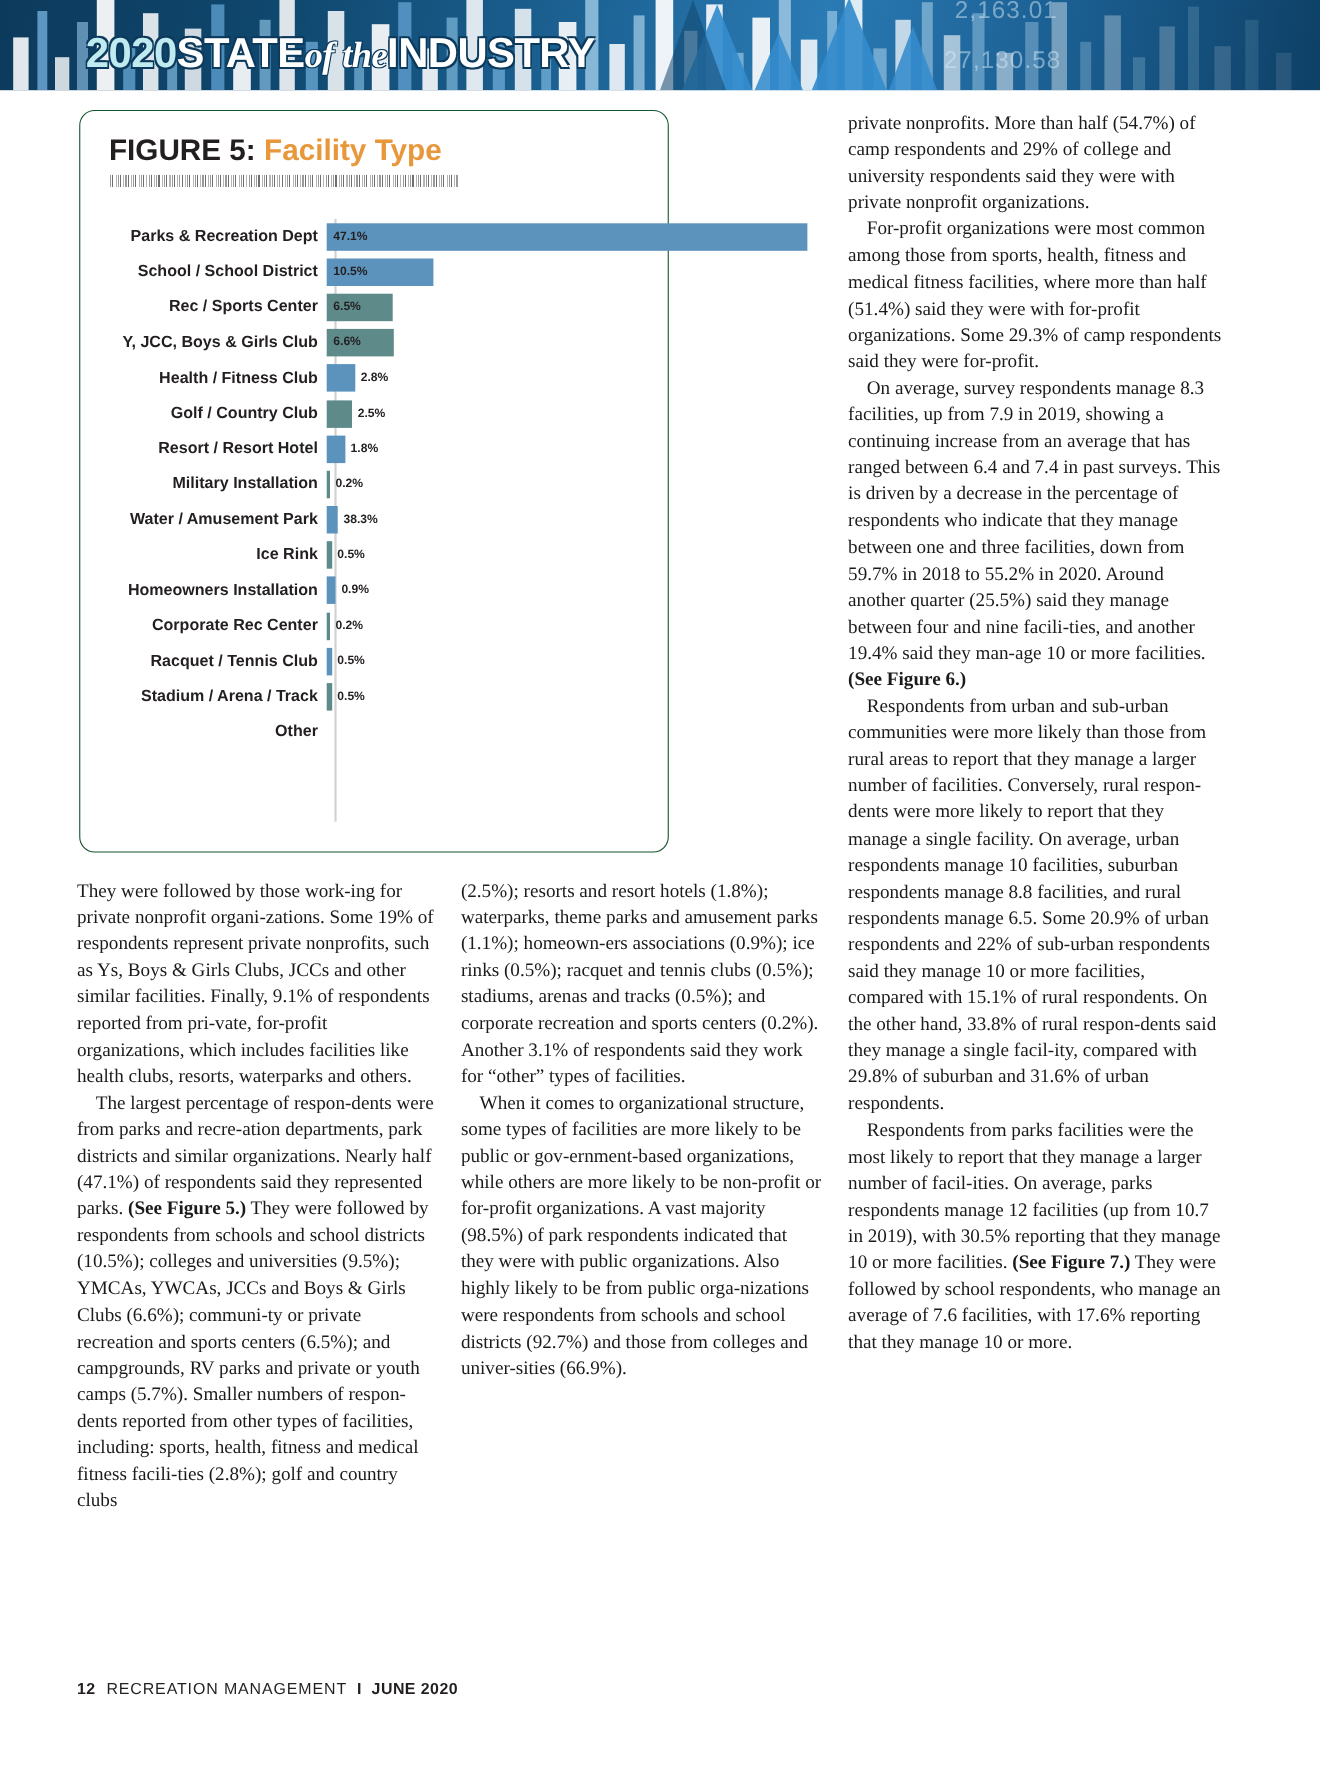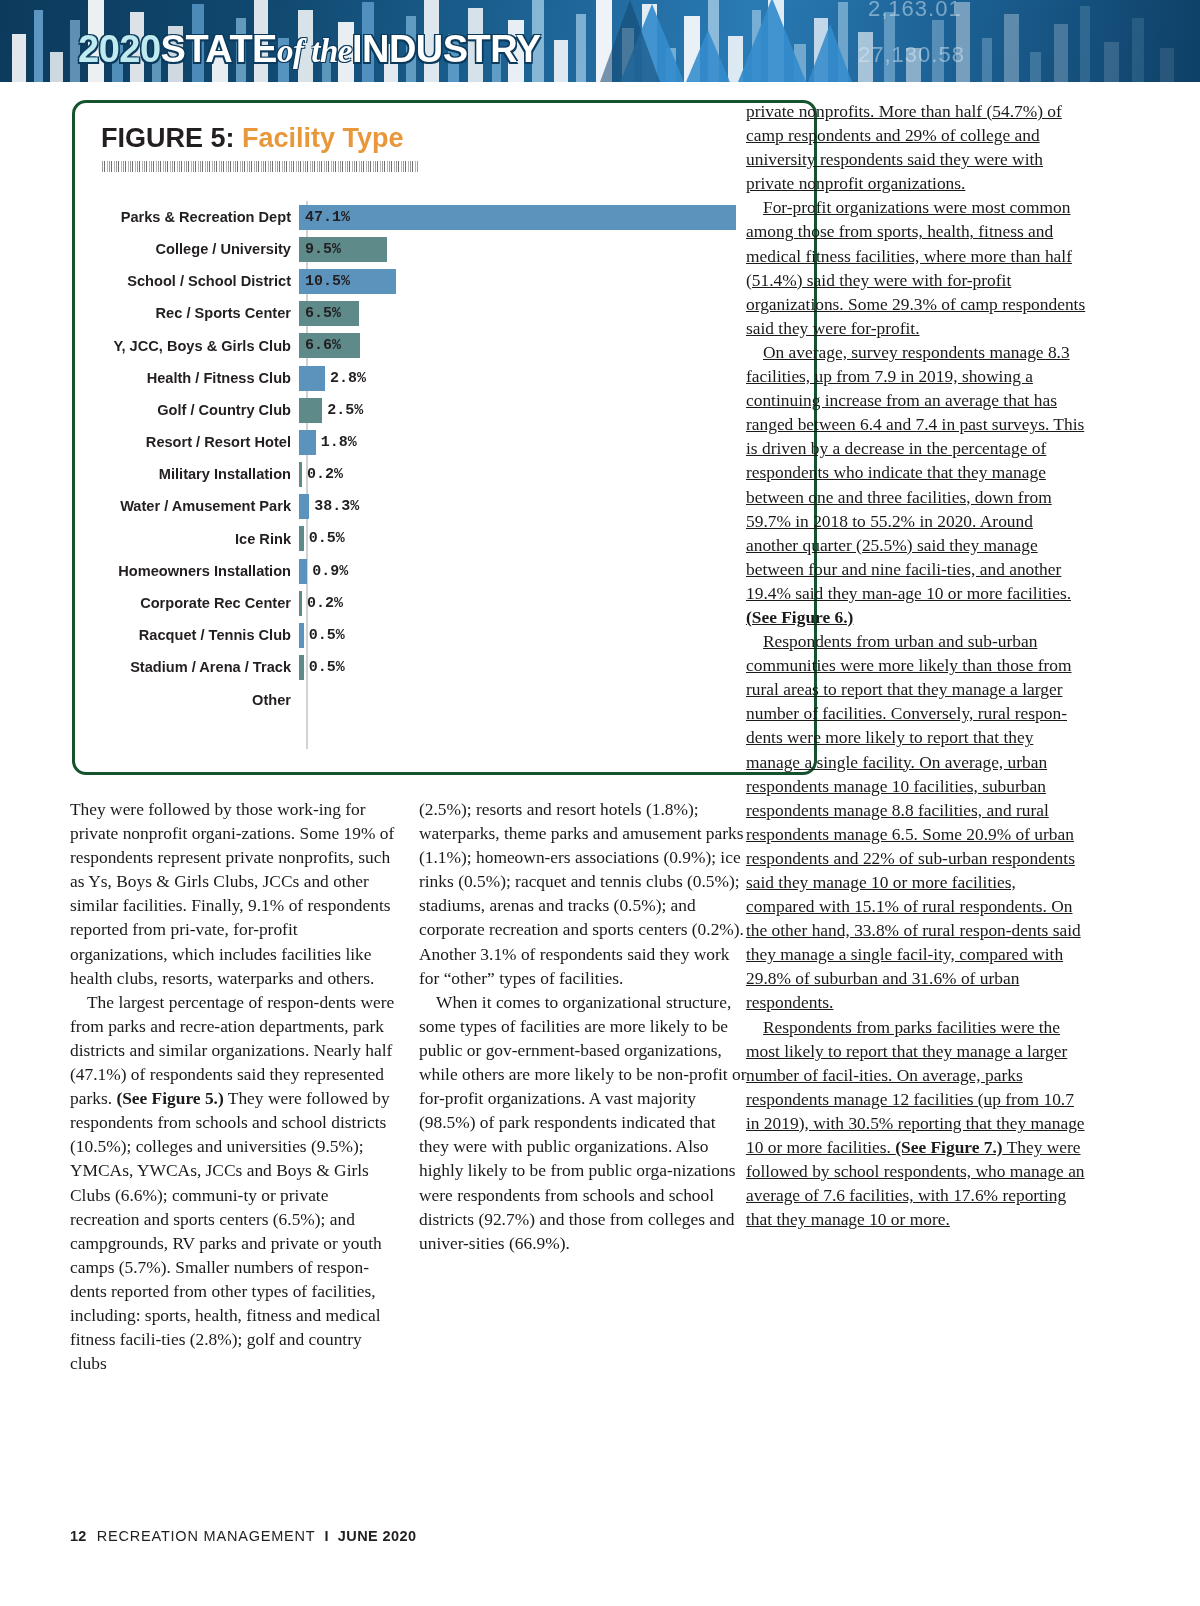--- a/index.html
+++ b/index.html
@@ -59,23 +59,23 @@
     color: #ffffff;
     text-shadow: -1.5px -1.5px 0 #0c3a5c, 1.5px -1.5px 0 #0c3a5c,
                  -1.5px 1.5px 0 #0c3a5c, 1.5px 1.5px 0 #0c3a5c;
     margin-top: 40px;
   }
 
   
   .figure-card {
     position: absolute;
     left: 72px; top: 100px;
-    width: 745px; height: 675px;
+    width: 536px; height: 675px;
     background: #ffffff;
-    border: 3px solid #14532d;
+    border: 1px solid #14532d;
     border-radius: 14px;
   }
   .fig-title {
     position: absolute; left: 26px; top: 20px;
     font-family: "Liberation Sans", sans-serif;
     font-size: 27px; font-weight: 700;
     white-space: nowrap;
   }
   .fig-title .ft-label { color: #231f20; }
   .fig-title .ft-name  { color: #e8973a; }
@@ -126,22 +126,22 @@
     flex: 1;
     height: 100%;
     display: flex;
     align-items: center;
   }
   .bar {
     height: 25px;
     min-width: 2px;
   }
   .bar-value {
-    font-family: Liberation Mono, monospace;
-    font-size: 15px;
+    font-family: Liberation Sans, sans-serif;
+    font-size: 11px;
     font-weight: 700;
     color: #231f20;
     white-space: nowrap;
     line-height: 1;
   }
   .bar-value.inside {
     position: absolute;
     left: 6px;
     z-index: 2;
   }
@@ -158,21 +158,21 @@
     color: #1a1a1a;
     text-align: left;
     hyphens: manual;
   }
   .col p { margin: 0; }
   .col p.indent { text-indent: 17px; }
   .col b { font-weight: 700; }
 
   #col-left   { left: 70px;  top: 797px;  width: 327px; }
   #col-mid    { left: 419px; top: 797px;  width: 330px; }
-  #col-right  { left: 746px; top: 99px;   width: 340px; text-decoration: underline; }
+  #col-right  { left: 771px; top: 99px;   width: 340px; }
 
   
   .footer {
     position: absolute;
     left: 70px; bottom: 62px;
     font-family: "Liberation Sans", sans-serif;
     font-size: 14.5px;
     color: #231f20;
     white-space: nowrap;
     letter-spacing: 0.3px;
@@ -264,27 +264,20 @@
     <div class="chart-axis"></div>
     <div id="bar-rows">
         <div class="row">
           <div class="row-label">Parks &amp; Recreation Dept</div>
           <div class="bar-wrap">
             <div class="bar" style="width: 437px; background: rgb(91, 147, 189);"></div>
             <span class="bar-value inside">47.1%</span>
           </div>
         </div>
         <div class="row">
-          <div class="row-label">College / University</div>
-          <div class="bar-wrap">
-            <div class="bar" style="width: 88.1423px; background: rgb(94, 138, 138);"></div>
-            <span class="bar-value inside">9.5%</span>
-          </div>
-        </div>
-        <div class="row">
           <div class="row-label">School / School District</div>
           <div class="bar-wrap">
             <div class="bar" style="width: 97.4204px; background: rgb(91, 147, 189);"></div>
             <span class="bar-value inside">10.5%</span>
           </div>
         </div>
         <div class="row">
           <div class="row-label">Rec / Sports Center</div>
           <div class="bar-wrap">
             <div class="bar" style="width: 60.3079px; background: rgb(94, 138, 138);"></div>

